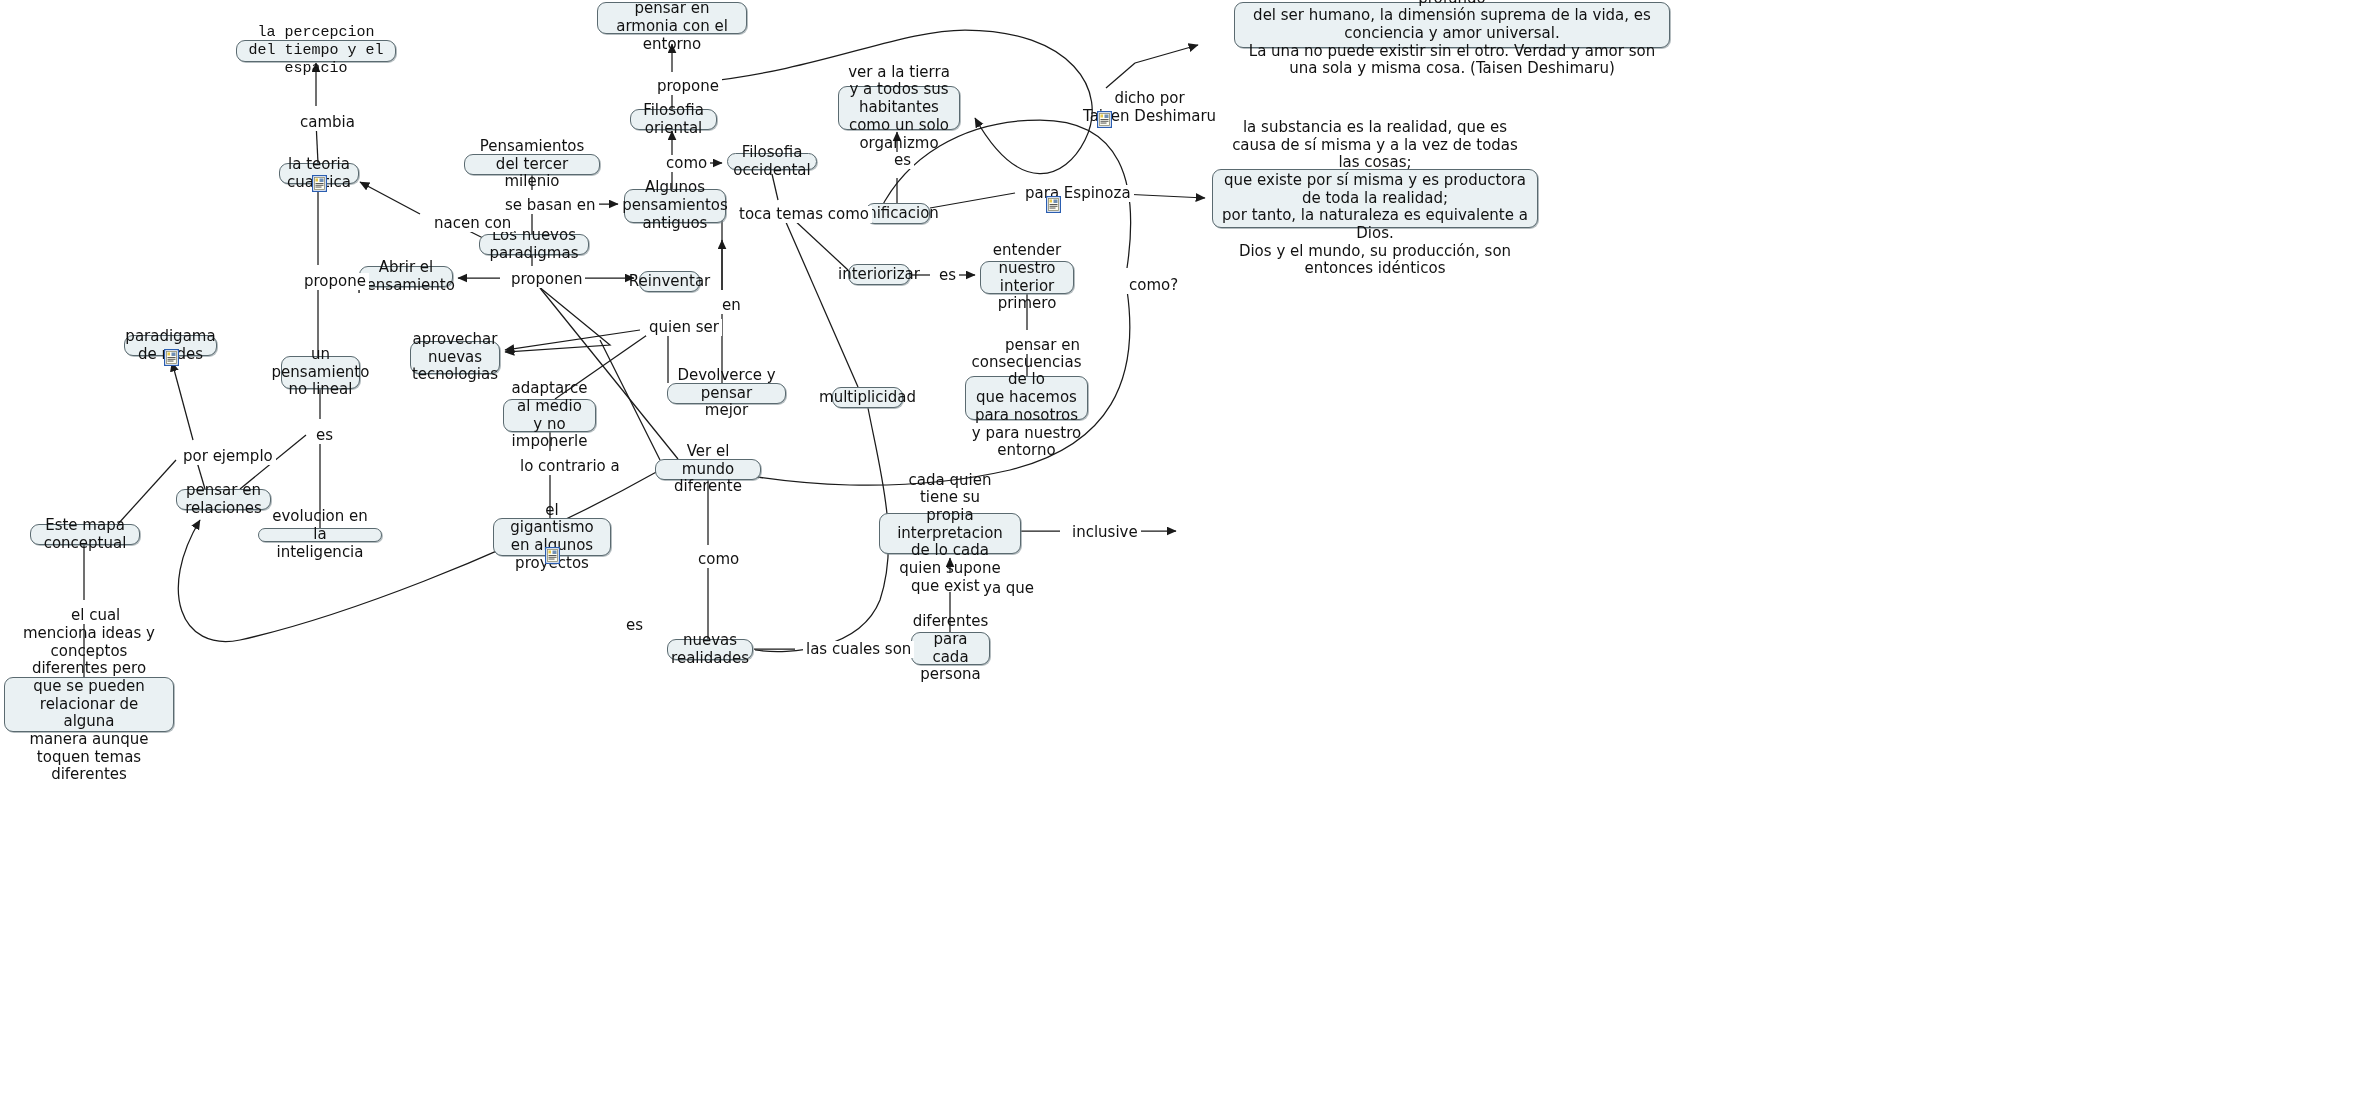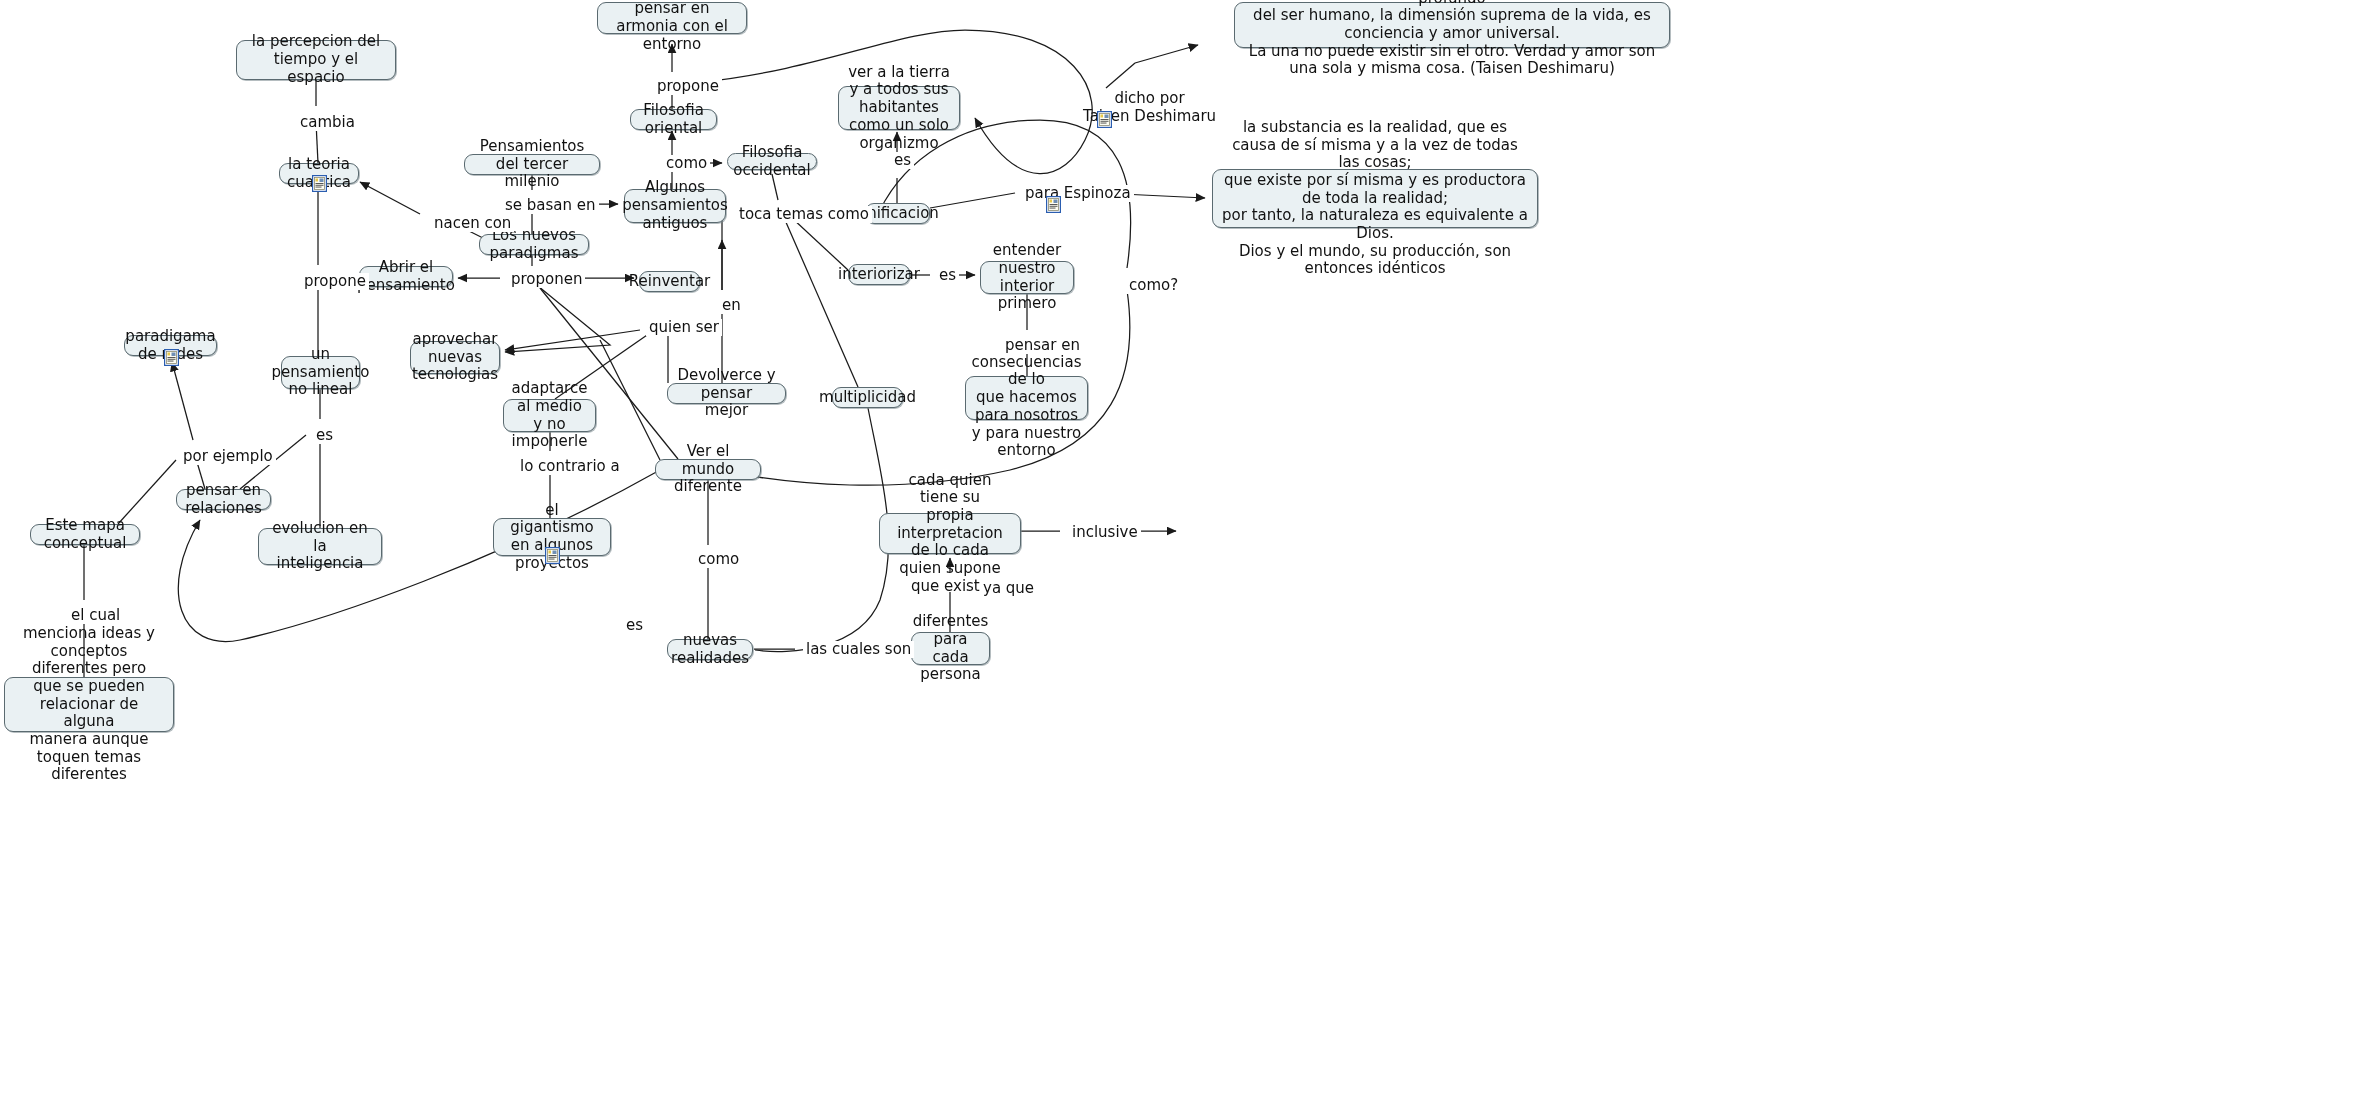--- a/index.html
+++ b/index.html
@@ -184,21 +184,21 @@
       <path d="M950,632 L950,592"></path>
       <path d="M950,572 L950,558" marker-end="url(#ah)"></path>
 
       <path d="M1021,531 L1060,531"></path>
       <path d="M1110,531 L1176,531" marker-end="url(#ah)"></path>
 
       <path d="M600,340 L660,460"></path>
     </g>
   </svg>
 
-  <div class="node" style="left:236px;top:40px;width:160px;height:40px;">
+  <div class="node" style="left:236px;top:40px;width:160px;height:22px;font-family:Liberation Mono, monospace;">
     <span>la percepcion del tiempo y el espacio</span>
   </div>
 
   <div class="node" style="left:597px;top:2px;width:150px;height:32px;">
     <span>interiorizar y
 pensar en armonia con el entorno</span>
   </div>
 
   <div class="node big" style="left:1234px;top:2px;width:436px;height:46px;">
     <span>La dimensión última que se encuentra en lo más profundo
@@ -315,21 +315,21 @@
     <span>cada quien tiene su
 propia interpretacion de lo cada
 quien supone que existe</span>
   </div>
 
 
   <div class="node" style="left:30px;top:524px;width:110px;height:21px;">
     <span>Este mapa conceptual</span>
   </div>
 
-  <div class="node" style="left:258px;top:528px;width:124px;height:37px;">
+  <div class="node" style="left:258px;top:528px;width:124px;height:14px;">
     <span>evolucion en la inteligencia</span>
   </div>
 
   <div class="node" style="left:667px;top:639px;width:86px;height:21px;">
     <span>nuevas realidades</span>
   </div>
 
   <div class="node" style="left:911px;top:632px;width:79px;height:33px;">
     <span>diferentes para
 cada persona</span>

